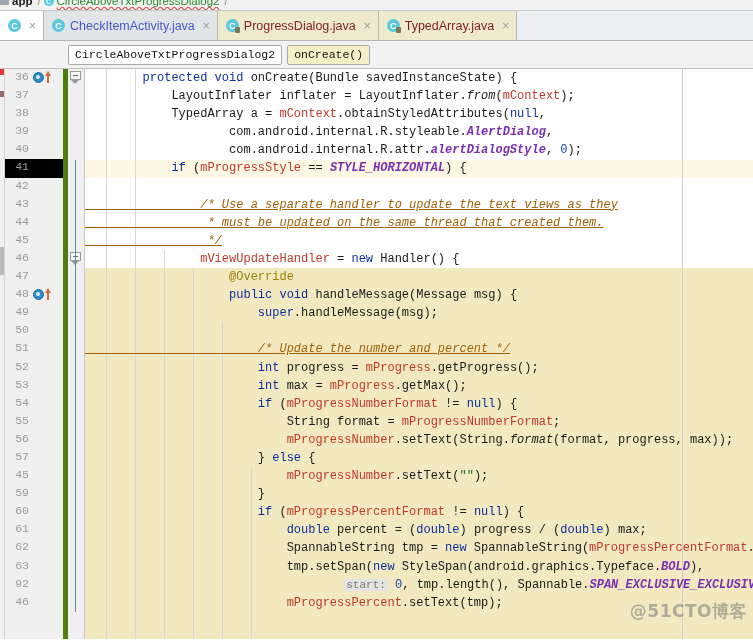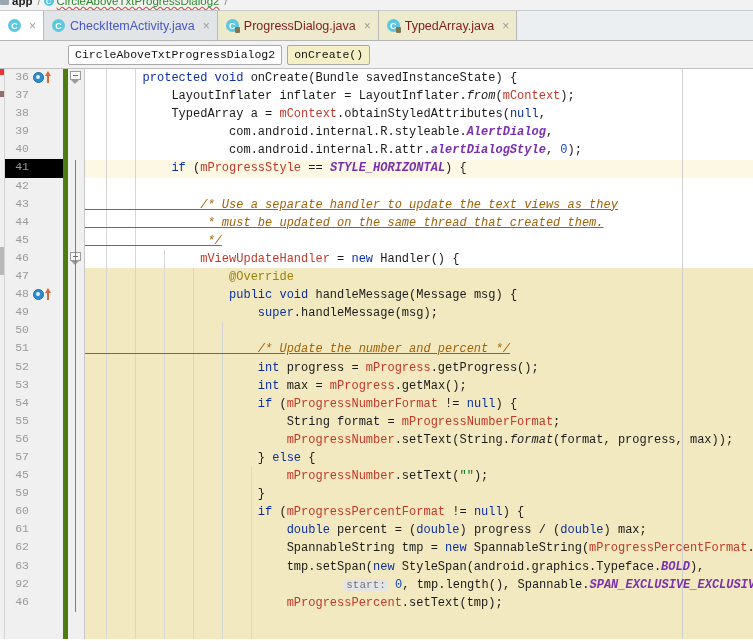--- a/index.html
+++ b/index.html
@@ -446,14 +446,15 @@
 
     <div class="indent-guide" style="left:21px;top:0;bottom:0;"></div>
     <div class="indent-guide" style="left:50px;top:0;bottom:0;"></div>
     <div class="indent-guide" style="left:79px;top:181px;bottom:0;"></div>
     <div class="indent-guide" style="left:108px;top:199px;bottom:0;"></div>
     <div class="indent-guide" style="left:137px;top:253px;bottom:0;"></div>
     <div class="indent-guide" style="left:166px;top:398px;bottom:0;"></div>
 
     <div id="code-lines"><div class="cline"><span class="pl">        </span><span class="kw">protected void </span><span class="pl">onCreate(Bundle savedInstanceState) {</span></div><div class="cline"><span class="pl">            LayoutInflater inflater = LayoutInflater.</span><span class="mth">from</span><span class="pl">(</span><span class="fld">mContext</span><span class="pl">);</span></div><div class="cline"><span class="pl">            TypedArray a = </span><span class="fld">mContext</span><span class="pl">.obtainStyledAttributes(</span><span class="kw">null</span><span class="pl">,</span></div><div class="cline"><span class="pl">                    com.android.internal.R.styleable.</span><span class="sfld">AlertDialog</span><span class="pl">,</span></div><div class="cline"><span class="pl">                    com.android.internal.R.attr.</span><span class="sfld">alertDialogStyle</span><span class="pl">, </span><span class="num">0</span><span class="pl">);</span></div><div class="cline"><span class="pl">            </span><span class="kw">if</span><span class="pl"> (</span><span class="fld">mProgressStyle</span><span class="pl"> == </span><span class="sfld">STYLE_HORIZONTAL</span><span class="pl">) {</span></div><div class="cline">&nbsp;</div><div class="cline"><span class="cmt">                /* Use a separate handler to update the text views as they</span></div><div class="cline"><span class="cmt">                 * must be updated on the same thread that created them.</span></div><div class="cline"><span class="cmt">                 */</span></div><div class="cline"><span class="pl">                </span><span class="fld">mViewUpdateHandler</span><span class="pl"> = </span><span class="kw">new</span><span class="pl"> Handler() {</span></div><div class="cline"><span class="pl">                    </span><span class="ann">@Override</span></div><div class="cline"><span class="pl">                    </span><span class="kw">public void </span><span class="pl">handleMessage(Message msg) {</span></div><div class="cline"><span class="pl">                        </span><span class="kw">super</span><span class="pl">.handleMessage(msg);</span></div><div class="cline">&nbsp;</div><div class="cline"><span class="cmt">                        /* Update the number and percent */</span></div><div class="cline"><span class="pl">                        </span><span class="kw">int</span><span class="pl"> progress = </span><span class="fld">mProgress</span><span class="pl">.getProgress();</span></div><div class="cline"><span class="pl">                        </span><span class="kw">int</span><span class="pl"> max = </span><span class="fld">mProgress</span><span class="pl">.getMax();</span></div><div class="cline"><span class="pl">                        </span><span class="kw">if</span><span class="pl"> (</span><span class="fld">mProgressNumberFormat</span><span class="pl"> != </span><span class="kw">null</span><span class="pl">) {</span></div><div class="cline"><span class="pl">                            String format = </span><span class="fld">mProgressNumberFormat</span><span class="pl">;</span></div><div class="cline"><span class="pl">                            </span><span class="fld">mProgressNumber</span><span class="pl">.setText(String.</span><span class="mth">format</span><span class="pl">(format, progress, max));</span></div><div class="cline"><span class="pl">                        } </span><span class="kw">else</span><span class="pl"> {</span></div><div class="cline"><span class="pl">                            </span><span class="fld">mProgressNumber</span><span class="pl">.setText(</span><span class="str">""</span><span class="pl">);</span></div><div class="cline"><span class="pl">                        }</span></div><div class="cline"><span class="pl">                        </span><span class="kw">if</span><span class="pl"> (</span><span class="fld">mProgressPercentFormat</span><span class="pl"> != </span><span class="kw">null</span><span class="pl">) {</span></div><div class="cline"><span class="pl">                            </span><span class="kw">double</span><span class="pl"> percent = (</span><span class="kw">double</span><span class="pl">) progress / (</span><span class="kw">double</span><span class="pl">) max;</span></div><div class="cline"><span class="pl">                            SpannableString tmp = </span><span class="kw">new</span><span class="pl"> SpannableString(</span><span class="fld">mProgressPercentFormat</span><span class="pl">.format(percent));</span></div><div class="cline"><span class="pl">                            tmp.setSpan(</span><span class="kw">new</span><span class="pl"> StyleSpan(android.graphics.Typeface.</span><span class="sfld">BOLD</span><span class="pl">),</span></div><div class="cline"><span class="pl">                                    </span><span class="hint">start:</span><span class="pl"> </span><span class="num">0</span><span class="pl">, tmp.length(), Spannable.</span><span class="sfld">SPAN_EXCLUSIVE_EXCLUSIVE</span></div><div class="cline"><span class="pl">                            </span><span class="fld">mProgressPercent</span><span class="pl">.setText(tmp);</span></div></div>
 
+    <div id="watermark">@51CTO博客</div>
   </div>
 </div>
 
 </body></html>

